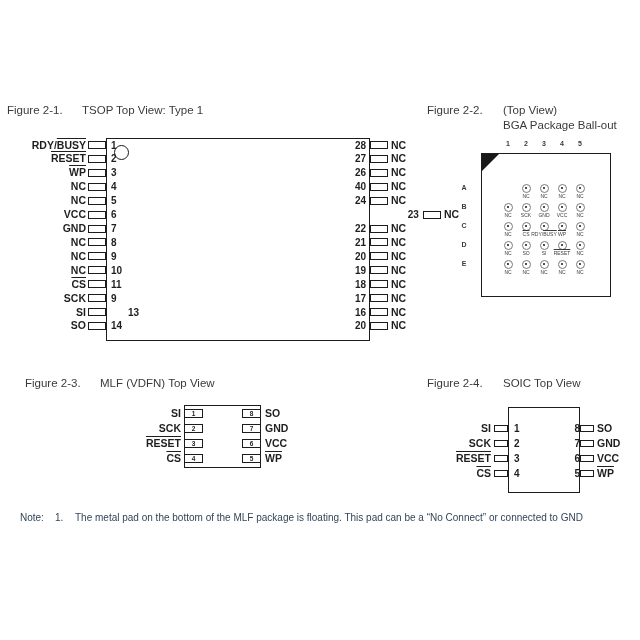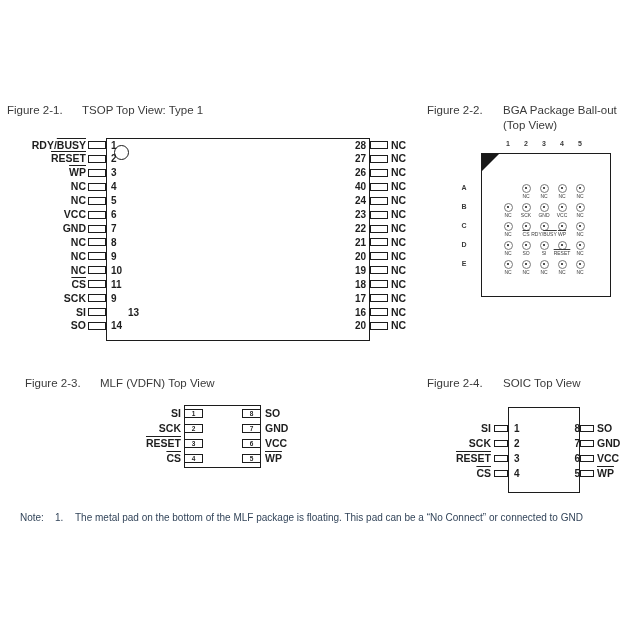--- a/index.html
+++ b/index.html
@@ -132,21 +132,21 @@
       <div class="prow" style="left: 342px; top: 179.76px; width: 170px;">
         <span class="pnum" style="width: 24px; text-align: right;">40</span>
         <span class="pad" style="margin-left: 4px;"></span>
         <span class="plabel" style="margin-left: 3px;"><span>NC</span></span>
       </div>
       <div class="prow" style="left: 342px; top: 193.68px; width: 170px;">
         <span class="pnum" style="width: 24px; text-align: right;">24</span>
         <span class="pad" style="margin-left: 4px;"></span>
         <span class="plabel" style="margin-left: 3px;"><span>NC</span></span>
       </div>
-      <div class="prow" style="left: 342px; top: 207.6px; width: 170px;">
+      <div class="prow" style="left: 342px; top: 207.6px; width: 170px; justify-content: center;">
         <span class="pnum" style="width: 24px; text-align: right;">23</span>
         <span class="pad" style="margin-left: 4px;"></span>
         <span class="plabel" style="margin-left: 3px;"><span>NC</span></span>
       </div>
       <div class="prow" style="left: 342px; top: 221.52px; width: 170px;">
         <span class="pnum" style="width: 24px; text-align: right;">22</span>
         <span class="pad" style="margin-left: 4px;"></span>
         <span class="plabel" style="margin-left: 3px;"><span>NC</span></span>
       </div>
       <div class="prow" style="left: 342px; top: 235.44px; width: 170px;">
@@ -182,22 +182,22 @@
       <div class="prow" style="left: 342px; top: 318.96px; width: 170px;">
         <span class="pnum" style="width: 24px; text-align: right;">20</span>
         <span class="pad" style="margin-left: 4px;"></span>
         <span class="plabel" style="margin-left: 3px;"><span>NC</span></span>
       </div>
     </div>
 
   <div class="caption" style="left:427px; top:103px;">
     <span class="flabel" style="width:76px;">Figure 2-2.</span>
     <span style="display:inline-block;">
+      <span style="display:block;">(Top View)</span>
       <span style="display:block;">BGA Package Ball-out</span>
-      <span style="display:block;">(Top View)</span>
     </span>
   </div>
 
   <div class="pkg" style="left:481px; top:153px; width:130px; height:144px;">
     <div class="bga-corner"></div>
   </div>
   <div class="abs" id="bga-grid" style="left:0; top:0;">
       <div class="bga-colhead" style="left: 503px; top: 140px;">1</div>
       <div class="bga-colhead" style="left: 521px; top: 140px;">2</div>
       <div class="bga-colhead" style="left: 539px; top: 140px;">3</div>

